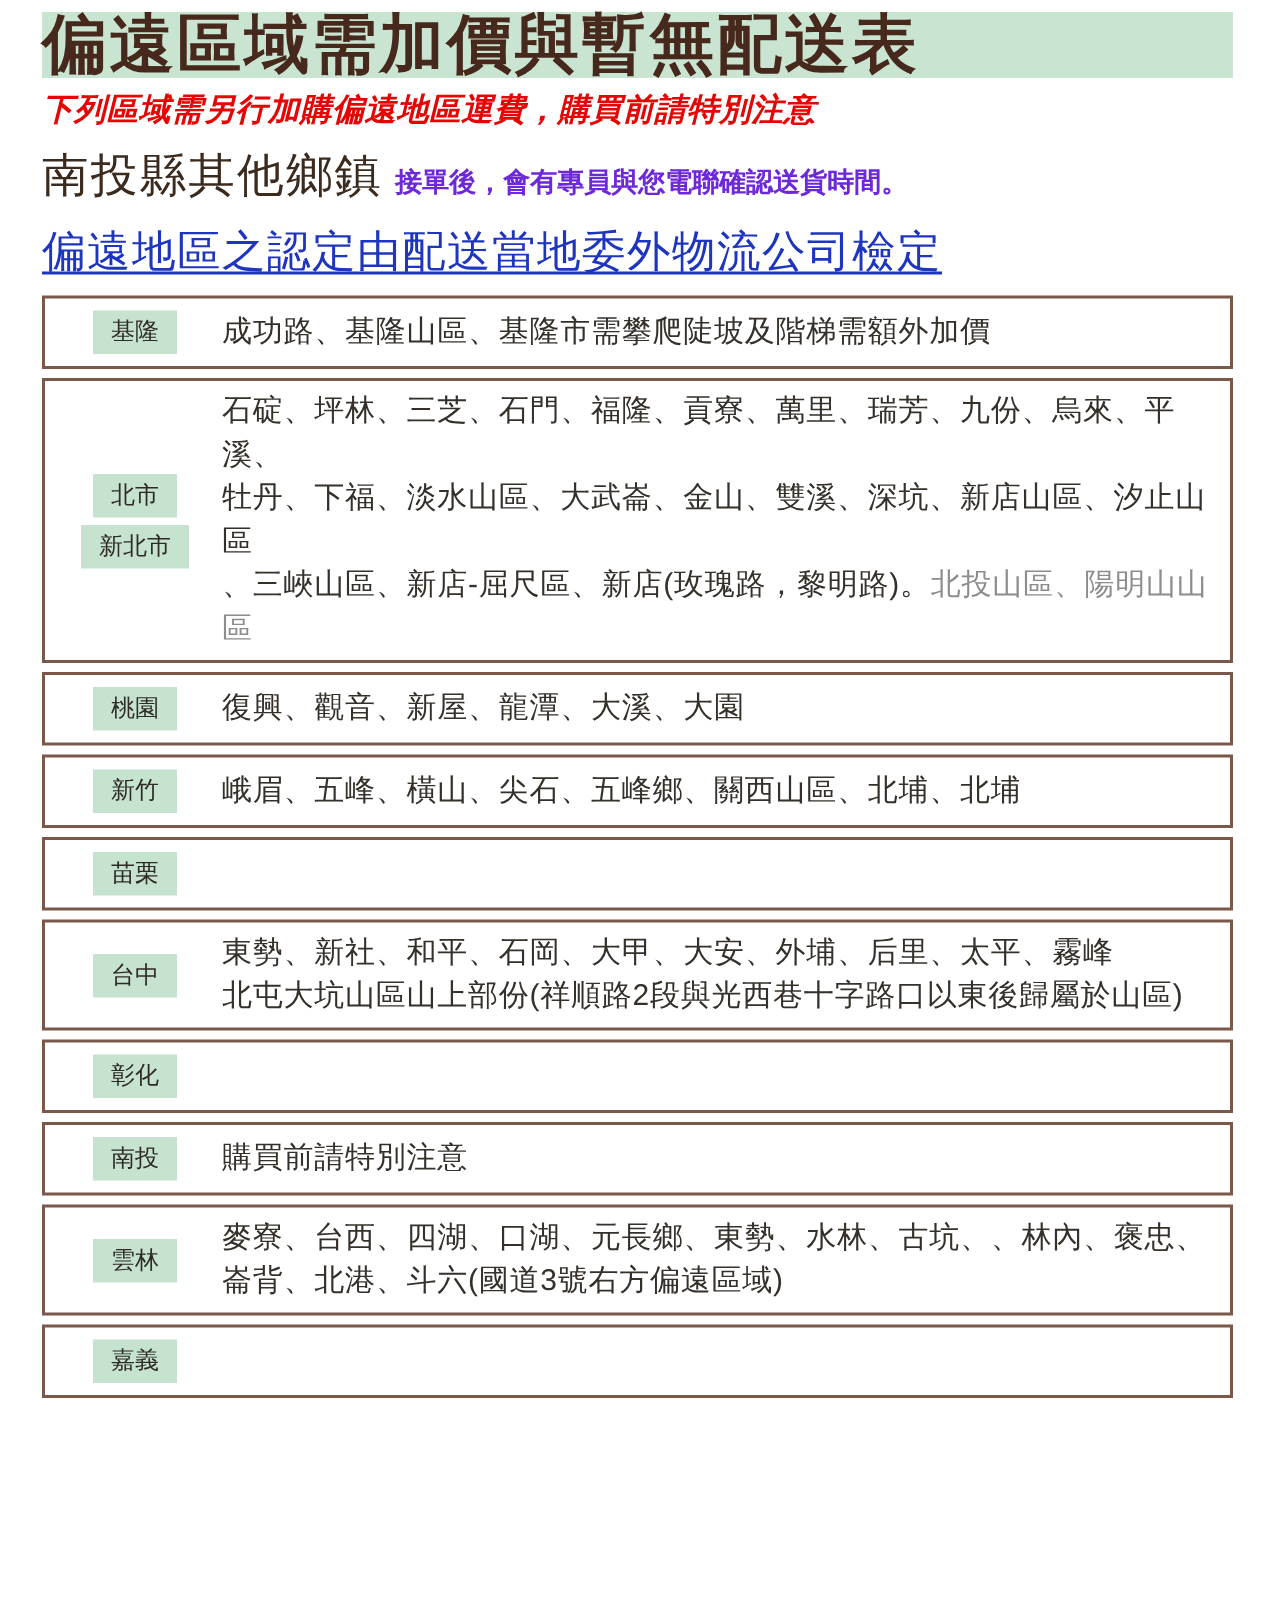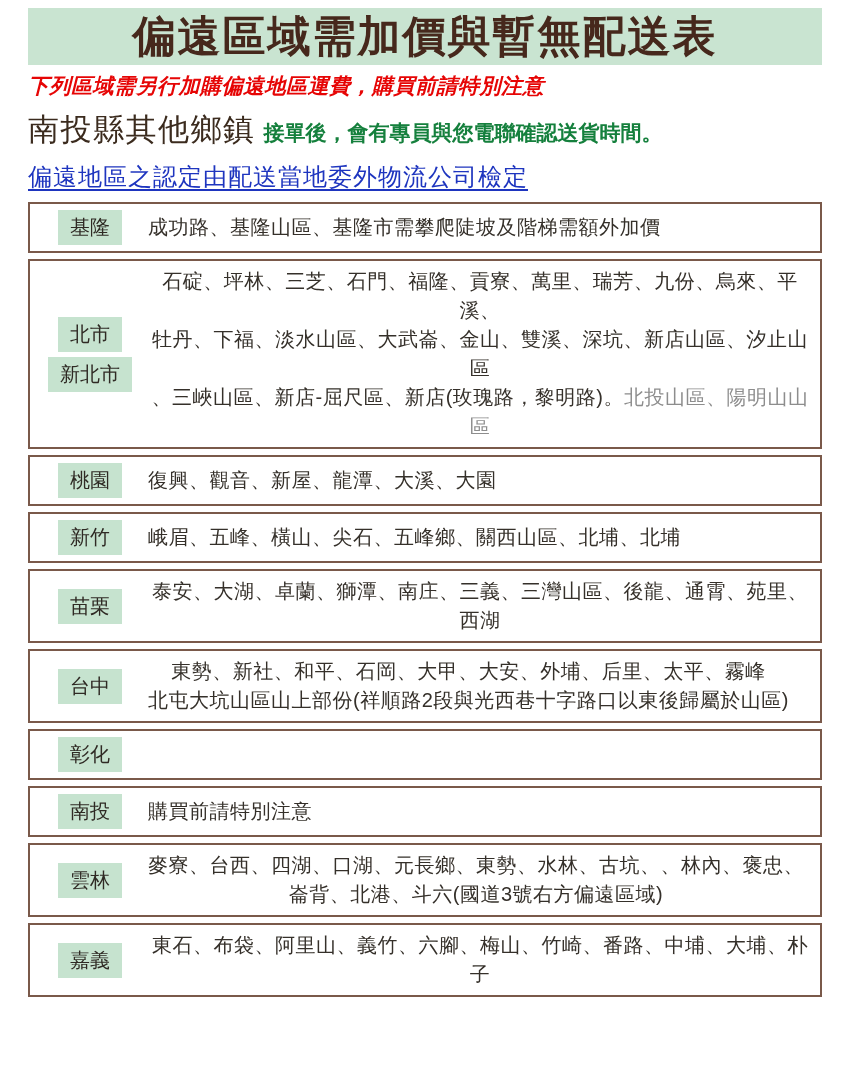--- a/index.html
+++ b/index.html
@@ -4,63 +4,63 @@
 <style>
   html,body { margin:0; padding:0; background:#ffffff; }
   body {
     width:850px; height:1070px; overflow:hidden;
     font-family:"Liberation Sans", sans-serif;
     color:#35302a;
   }
   .page { padding:8px 28px 0 28px; }
 
   .header-band {
-    background:#c9e4d1; height:57px;
-    display:flex; align-items:center; justify-content:center;
+    background:#c9e4d1; height:44px;
+    display:flex; align-items:center; 
   }
   .header-band .title {
     font-size:43px; font-weight:bold; color:#46281c; letter-spacing:2px;
   }
 
   .red-notice {
     color:#e60505; font-family:"Liberation Serif", serif; font-weight:bold;
     font-size:21px; margin:7px 0 2px 0; letter-spacing:0.5px;font-style:italic;
   }
 
   .big-line {
     color:#3b2b1e; font-size:31px; letter-spacing:1.5px; margin:9px 0 0 0;
     white-space:nowrap;
   }
   .big-line .inline-red {
-    color:#15803d; font-family:Liberation Serif, serif; font-weight:bold;
-    font-size:21px; margin-left:8px; letter-spacing:0;
+    color:#6d28d9; font-family:Liberation Serif, serif; font-weight:bold;
+    font-size:18px; margin-left:8px; letter-spacing:0;
   }
 
   .blue-line {
-    color:#1e35bf; font-size:24px; letter-spacing:1px;
+    color:#1e35bf; font-size:29px; letter-spacing:1px;
     text-decoration:underline; text-underline-offset:4px;
     margin:10px 0 9px 0; white-space:nowrap;
   }
 
   .regions-table { }
   .row {
     border:2px solid #7a594a;
     display:flex; align-items:center;
     padding:6px 8px 6px 12px; margin-bottom:6px;
     min-height:33px;
   }
   .labels {
     width:96px; flex:0 0 96px;
     display:flex; flex-direction:column; align-items:center; gap:5px;
   }
   .label {
     background:#c6e3cf; color:#2f2a24;
-    font-size:20px; padding:4px 12px; white-space:nowrap;
+    font-size:16px; padding:4px 12px; white-space:nowrap;
   }
-  .content { font-size:20px; line-height:29px; color:#35302a; margin-left:10px; letter-spacing:0.5px;text-align:center; }
+  .content { font-size:20px; line-height:29px; color:#35302a; margin-left:10px; letter-spacing:0.5px; }
   .muted { color:#8d8d8d; }
 </style>
 </head>
 <body>
 
 <div class="page">
 
   <div class="header-band">
     <div class="title">偏遠區域需加價與暫無配送表</div>
   </div>
@@ -107,23 +107,20 @@
           <div class="label">新竹</div>
         </div>
         <div class="content">
           <div><span>峨眉、五峰、橫山、尖石、五峰鄉、關西山區、北埔、北埔</span></div>
         </div>
       </div>
       <div class="row">
         <div class="labels">
           <div class="label">苗栗</div>
         </div>
-        <div class="content">
-          <div><span>泰安、大湖、卓蘭、獅潭、南庄、三義、三灣山區、後龍、通霄、苑里、西湖</span></div>
-        </div>
       </div>
       <div class="row">
         <div class="labels">
           <div class="label">台中</div>
         </div>
         <div class="content">
           <div><span>東勢、新社、和平、石岡、大甲、大安、外埔、后里、太平、霧峰</span></div>
           <div><span>北屯大坑山區山上部份(祥順路2段與光西巷十字路口以東後歸屬於山區)</span></div>
         </div>
       </div>
@@ -146,19 +143,16 @@
         </div>
         <div class="content">
           <div><span>麥寮、台西、四湖、口湖、元長鄉、東勢、水林、古坑、、林內、褒忠、</span></div>
           <div><span>崙背、北港、斗六(國道3號右方偏遠區域)</span></div>
         </div>
       </div>
       <div class="row">
         <div class="labels">
           <div class="label">嘉義</div>
         </div>
-        <div class="content">
-          <div><span>東石、布袋、阿里山、義竹、六腳、梅山、竹崎、番路、中埔、大埔、朴子</span></div>
-        </div>
       </div>
     </div>
 
 </div>
 
 </body></html>

